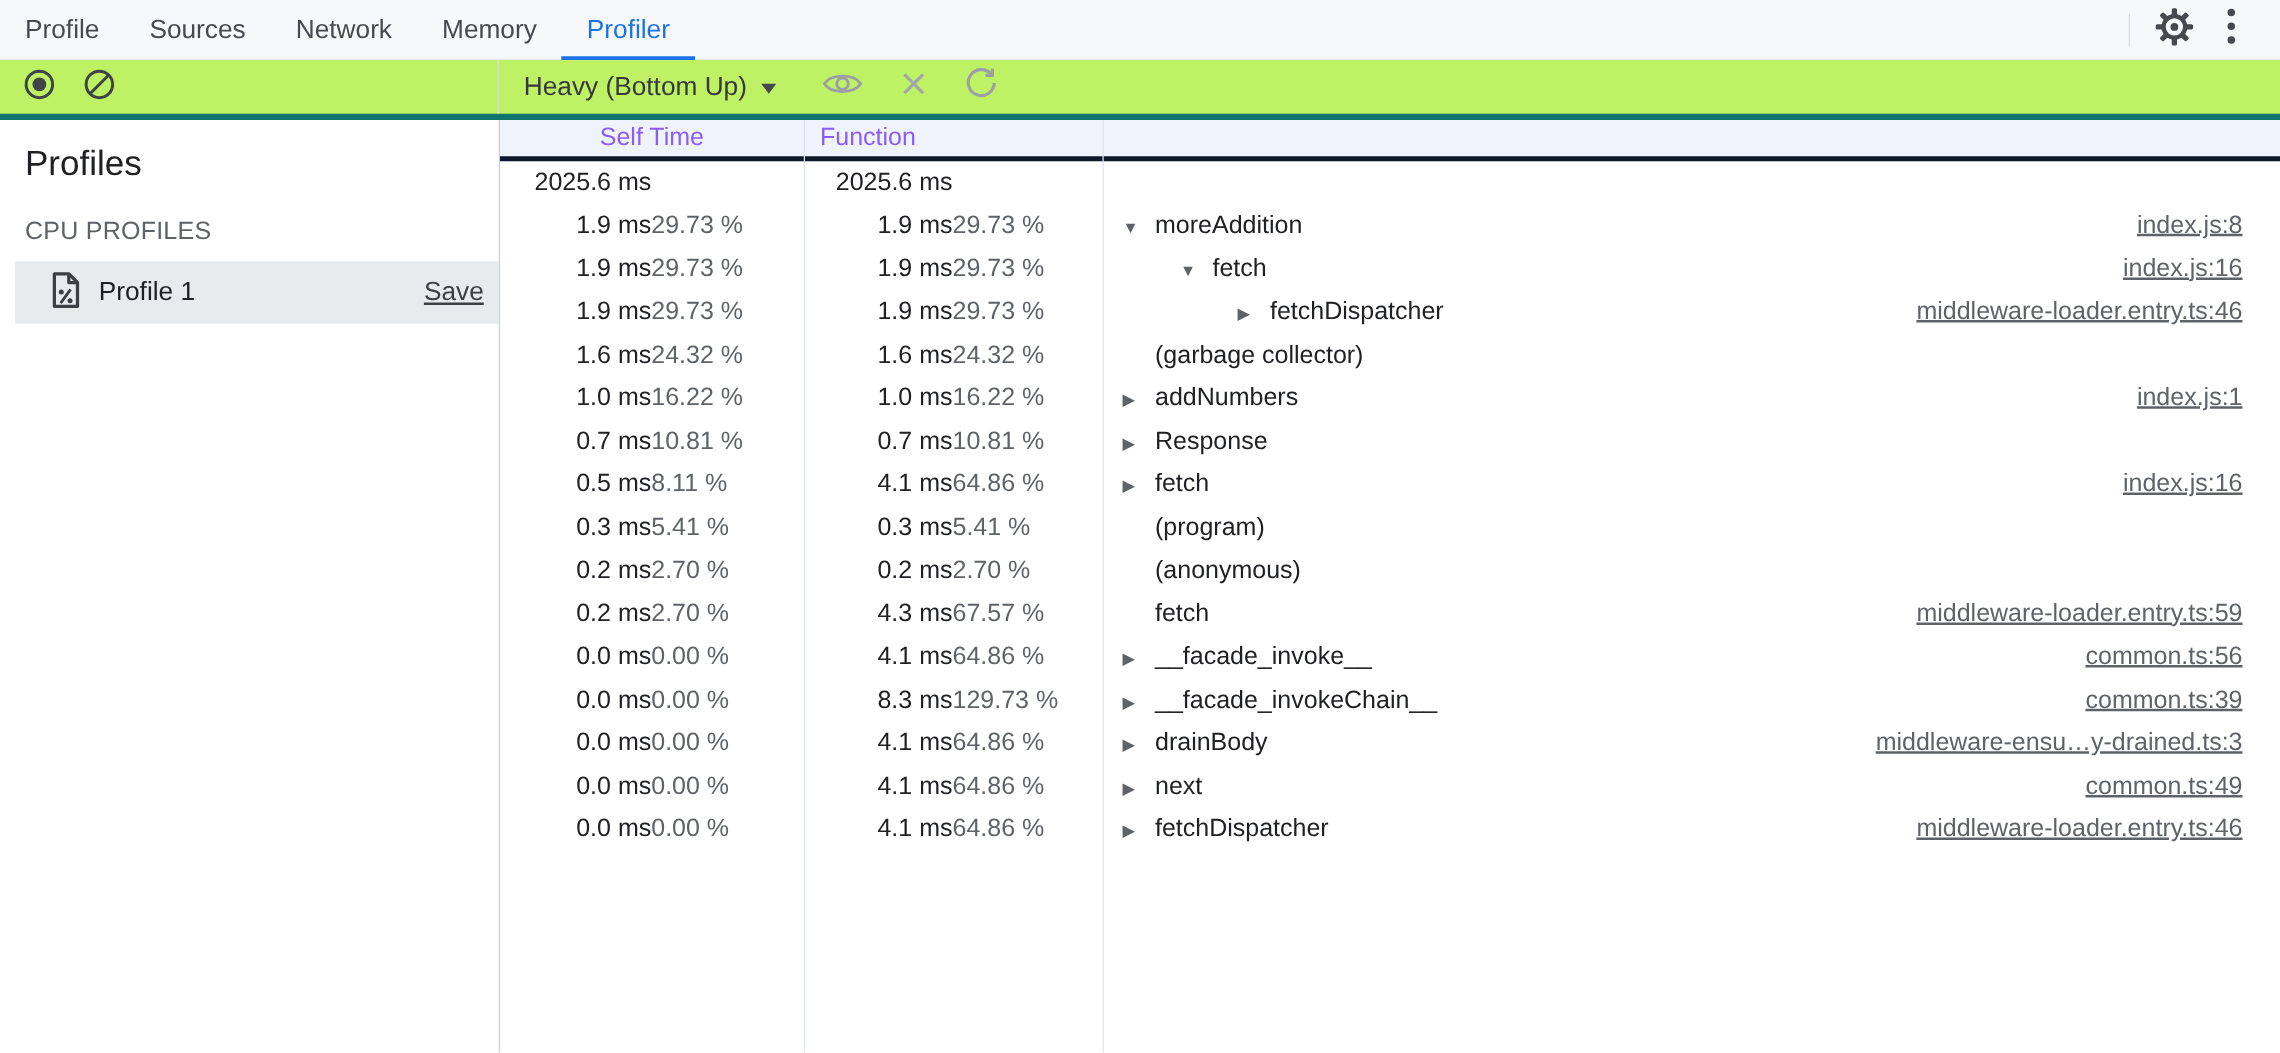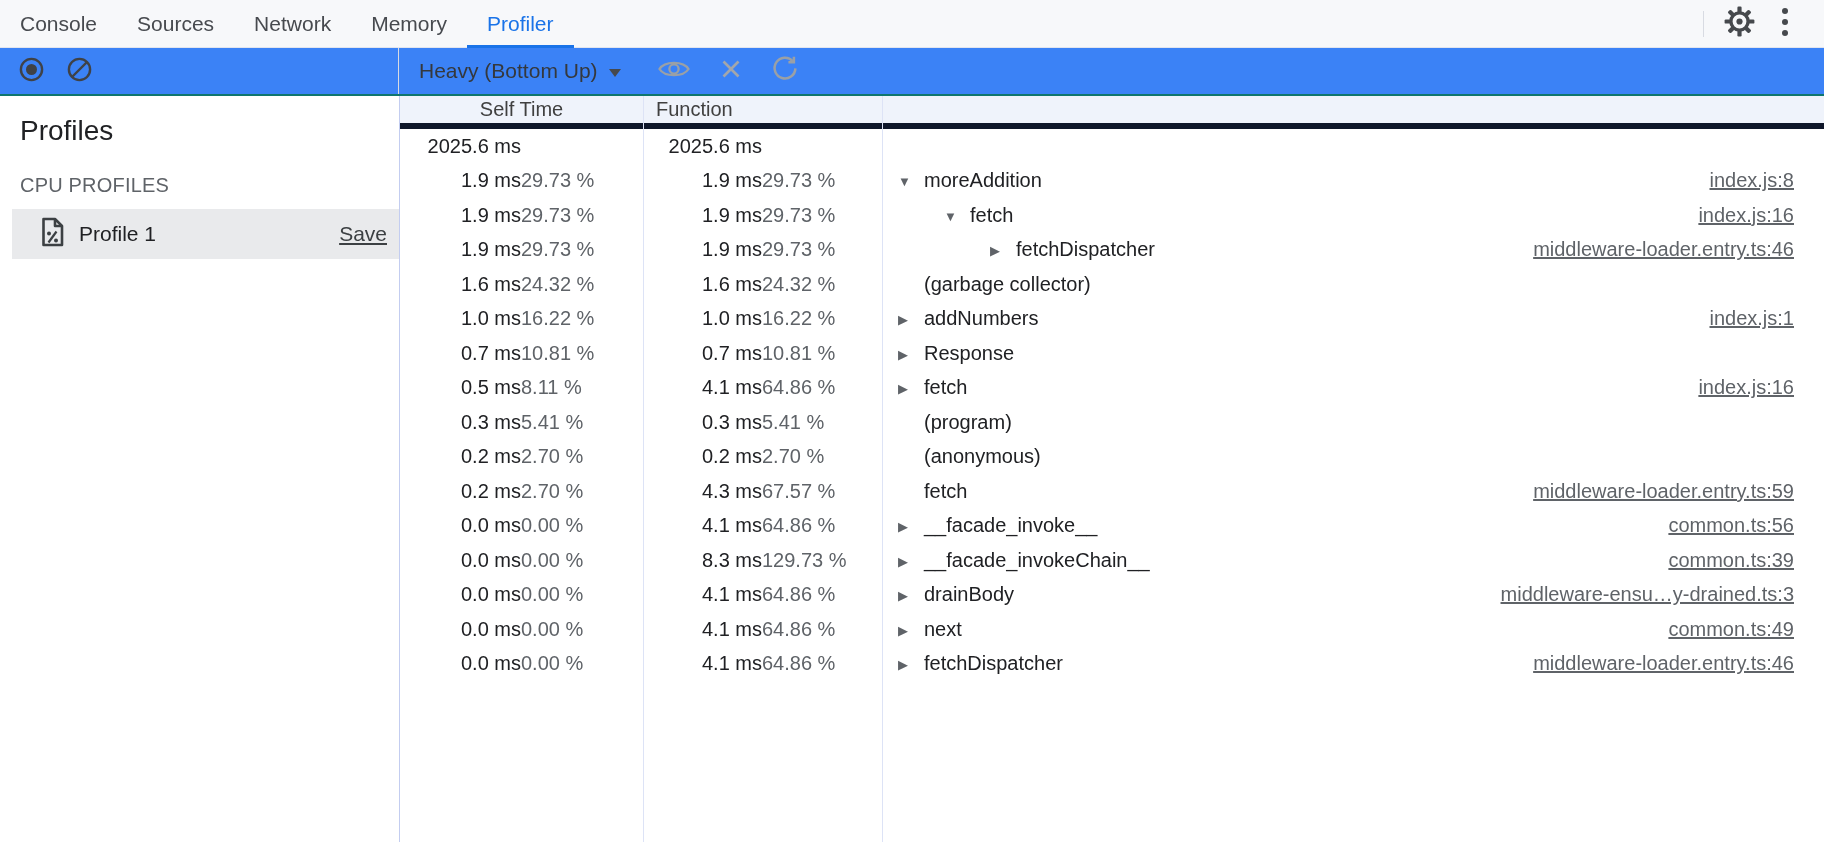--- a/index.html
+++ b/index.html
@@ -13,21 +13,21 @@
   .tabs { display:flex; }
   .tab { padding:0 20px; display:flex; align-items:center; font-size:21px; color:#474a4f;
     position:relative; cursor:default; white-space:nowrap; }
   .tab.active { color:#1a73e8; }
   .tab.active::after { content:""; position:absolute; left:0; right:0; bottom:-1px; height:3px; background:#1a73e8; }
   .tabbar-right { display:flex; align-items:center; padding-right:16px; }
   .tabbar-divider { width:1px; height:26px; background:#d8dbe2; margin-right:12px; }
   .icon-btn { width:46px; height:36px; display:flex; align-items:center; justify-content:center; }
 
   
-  .toolbar { flex:0 0 48px; height:48px; background:#3b82f6; border-bottom:2px solid #0f766e; display:flex; }
+  .toolbar { flex:0 0 48px; height:48px; background:#bef264; border-bottom:5px solid #0f766e; display:flex; }
   .toolbar-left { flex:0 0 399px; width:399px; border-right:1px solid #d8dbe2;
     display:flex; align-items:center; padding-left:16px; gap:18px; }
   .toolbar-main { display:flex; align-items:center; padding-left:20px; }
   .dropdown { display:flex; align-items:center; gap:11px; font-size:21px; color:#35383c; cursor:default; }
   .caret { width:0; height:0; border-left:6.5px solid transparent; border-right:6.5px solid transparent;
     border-top:8px solid #46494d; margin-top:3px; }
   .toolbar-icons { display:flex; align-items:center; margin-left:36px; gap:28px; }
 
   
   .body { flex:1; display:flex; min-height:0; }
@@ -38,22 +38,22 @@
   .profile-row { margin-top:12px; height:50px; background:#e9eaec; display:flex; align-items:center;
     padding:0 12px 0 28px; cursor:default;margin-left:12px; }
   .profile-name { font-size:21px; margin-left:14px; color:#202124; }
   .profile-save { margin-left:auto; font-size:21px; color:#3c4043; text-decoration:underline; cursor:pointer; }
 
   .main { flex:1; position:relative; border-left:1px solid #c3cdf0; background:#fff; min-width:0; }
   .col-divider { position:absolute; top:0; bottom:0; width:1px; background:#dde3f6; z-index:2; pointer-events:none; }
   .col-divider.d1 { left:243px; }
   .col-divider.d2 { left:482px; }
 
-  .thead { height:33px; background:#eff3fb; border-bottom:6px solid #0f172a;
-    display:grid; grid-template-columns:243px 239px 1fr; font-size:20px; color:#404040; }
+  .thead { height:33px; background:#eff3fb; border-bottom:4px solid #0f172a;
+    display:grid; grid-template-columns:243px 239px 1fr; font-size:20px; color:#8b5cf6; }
   .th { display:flex; align-items:center; justify-content:center; cursor:default; }
   .th.fn { justify-content:flex-start; padding-left:13px;border-radius:11px; }
 
   .tbody { position:relative; z-index:1; }
   .row { height:34.5px; display:grid; grid-template-columns:243px 239px 1fr; align-items:center; font-size:20px; }
   .cell-time { display:grid; grid-template-columns:121px 1fr; align-items:center; height:100%; }
   .cell-time.total { grid-template-columns:119px 1fr; }
   .ms  { text-align:right; color:#202124; white-space:nowrap; }
   .pct { text-align:left; padding-right:11px; color:#5f6368; white-space:nowrap; }
   .cell-time.total .pct { padding-right:12px; }
@@ -64,21 +64,21 @@
   .src-link { margin-left:auto; padding-right:30px; color:#5f6368; text-decoration:underline;
     white-space:nowrap; cursor:pointer; }
 </style>
 </head>
 <body>
 
 <div class="devtools">
 
   <div class="tabbar">
     <div class="tabs">
-      <div class="tab">Console</div>
+      <div class="tab">Profile</div>
       <div class="tab">Sources</div>
       <div class="tab">Network</div>
       <div class="tab">Memory</div>
       <div class="tab active">Profiler</div>
     </div>
     <div class="tabbar-right">
       <div class="tabbar-divider"></div>
       <div class="icon-btn">
         <span>
           <svg width="31" height="31" viewBox="0 0 31 31">

